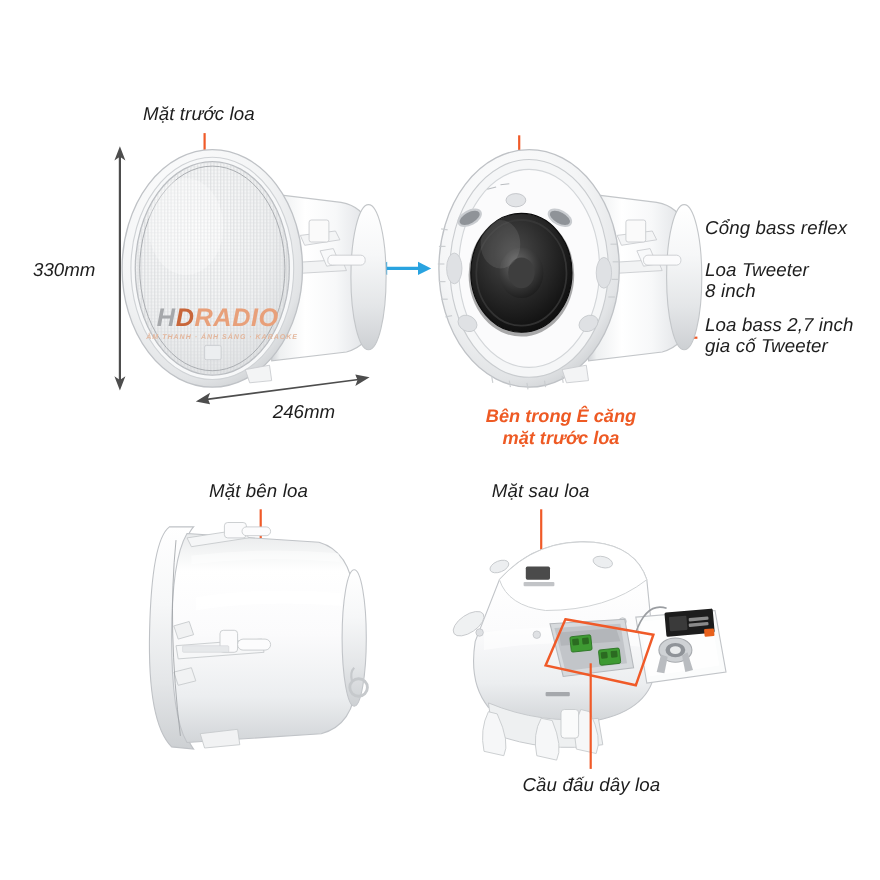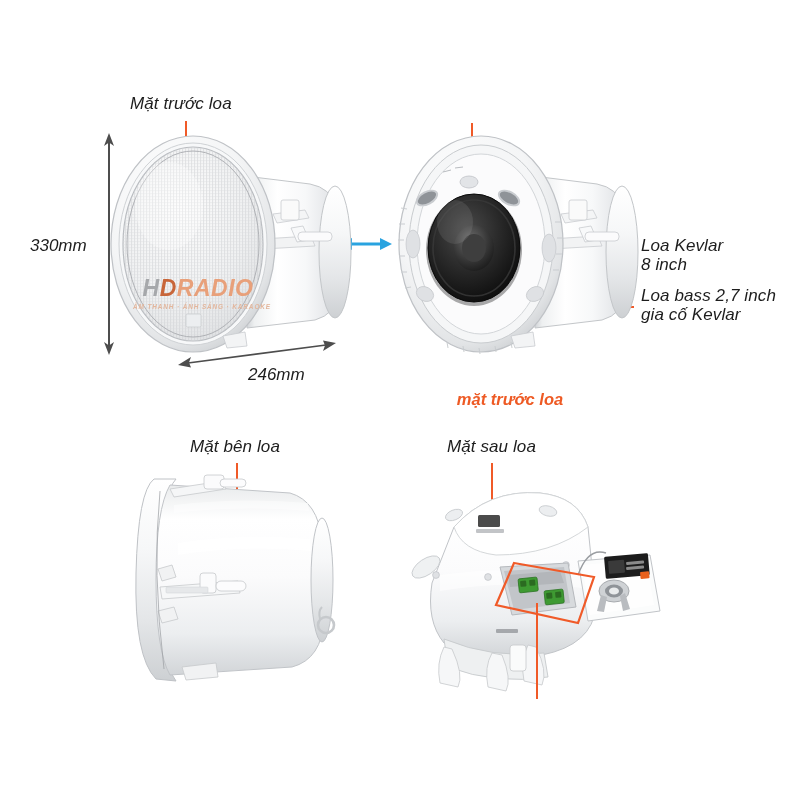--- a/index.html
+++ b/index.html
@@ -106,24 +106,25 @@
     </defs>
   </svg>
 
   <div class="lbl" style="left:130px;top:82px;">Mặt trước loa</div>
   <div class="leader v" style="left:185px;top:110px;height:122px;"></div>
   <div class="dot" style="left:180px;top:228px;"></div>
 
   <div class="leader v" style="left:471px;top:112px;height:58px;"></div>
   <div class="dot" style="left:466px;top:166px;"></div>
 
-  <div class="lbl" style="left:641px;top:224px;">Loa Kevlar</div>
+  <div class="lbl" style="left:641px;top:186px;">Cổng bass reflex</div>
+  <div class="lbl" style="left:641px;top:224px;">Loa Tweeter</div>
   <div class="lbl" style="left:641px;top:243px;">8 inch</div>
   <div class="lbl" style="left:641px;top:274px;">Loa bass 2,7 inch</div>
-  <div class="lbl" style="left:641px;top:293px;">gia cố Kevlar</div>
+  <div class="lbl" style="left:641px;top:293px;">gia cố Tweeter</div>
 
   <div class="dot" style="left:419px;top:181px;"></div>
   <div class="dot" style="left:501px;top:181px;"></div>
   <div class="leader h" style="left:430px;top:185.5px;width:76px;"></div>
   <div class="leader v" style="left:468px;top:186px;height:24px;"></div>
   <div class="leader h" style="left:468px;top:209px;width:166px;"></div>
 
   <div class="dot" style="left:468px;top:233px;"></div>
   <div class="leader h" style="left:479px;top:237.5px;width:155px;"></div>
 
@@ -242,20 +243,21 @@
     <ellipse cx="89" cy="112" rx="46" ry="54" fill="url(#gCone)" stroke="#0a0a0a" stroke-width="1"></ellipse>
     <ellipse cx="89" cy="112" rx="41" ry="48" fill="none" stroke="#3a3a3a" stroke-width="1.6" opacity=".8"></ellipse>
     <ellipse cx="89" cy="112" rx="20" ry="23" fill="url(#gDust)"></ellipse>
     <ellipse cx="89" cy="112" rx="12" ry="14" fill="#3e3e3e"></ellipse>
 
     <ellipse cx="70" cy="86" rx="18" ry="22" fill="#ffffff" opacity=".09"></ellipse>
 
     <path d="M126 200 L148 196 L150 210 L130 212 Z" fill="#f3f4f5" stroke="#c9cccf" stroke-width=".8"></path>
   </svg>
 
+  <div class="caption-orange" style="left:400px;top:358px;width:220px;">Bên trong Ê căng</div>
   <div class="caption-orange" style="left:400px;top:378px;width:220px;">mặt trước loa</div>
 
   <div class="lbl" style="left:190px;top:425px;">Mặt bên loa</div>
   <div class="leader v" style="left:236px;top:452px;height:97px;"></div>
   <div class="dot" style="left:231px;top:545px;"></div>
 
   <div class="lbl" style="left:447px;top:425px;">Mặt sau loa</div>
   <div class="leader v" style="left:491px;top:452px;height:95px;"></div>
   <div class="dot" style="left:486px;top:543px;"></div>
 
@@ -354,14 +356,15 @@
     <rect x="118" y="166" width="16" height="26" rx="3" fill="#fafbfb" stroke="#c6c9cc" stroke-width=".8"></rect>
 
     <rect x="104" y="150" width="22" height="4" rx="1" fill="#8a8d91" opacity=".7"></rect>
   </svg>
 
   <svg class="abs" style="left:492px;top:548px;" width="110" height="70">
     <polygon points="22,4 102,18 86,64 4,46" fill="none" stroke="#f05a28" stroke-width="2.2"></polygon>
   </svg>
 
   <div class="leader v" style="left:536px;top:592px;height:96px;"></div>
+  <div class="lbl" style="left:475px;top:692px;">Cầu đấu dây loa</div>
 
 </div>
 
 </body></html>

